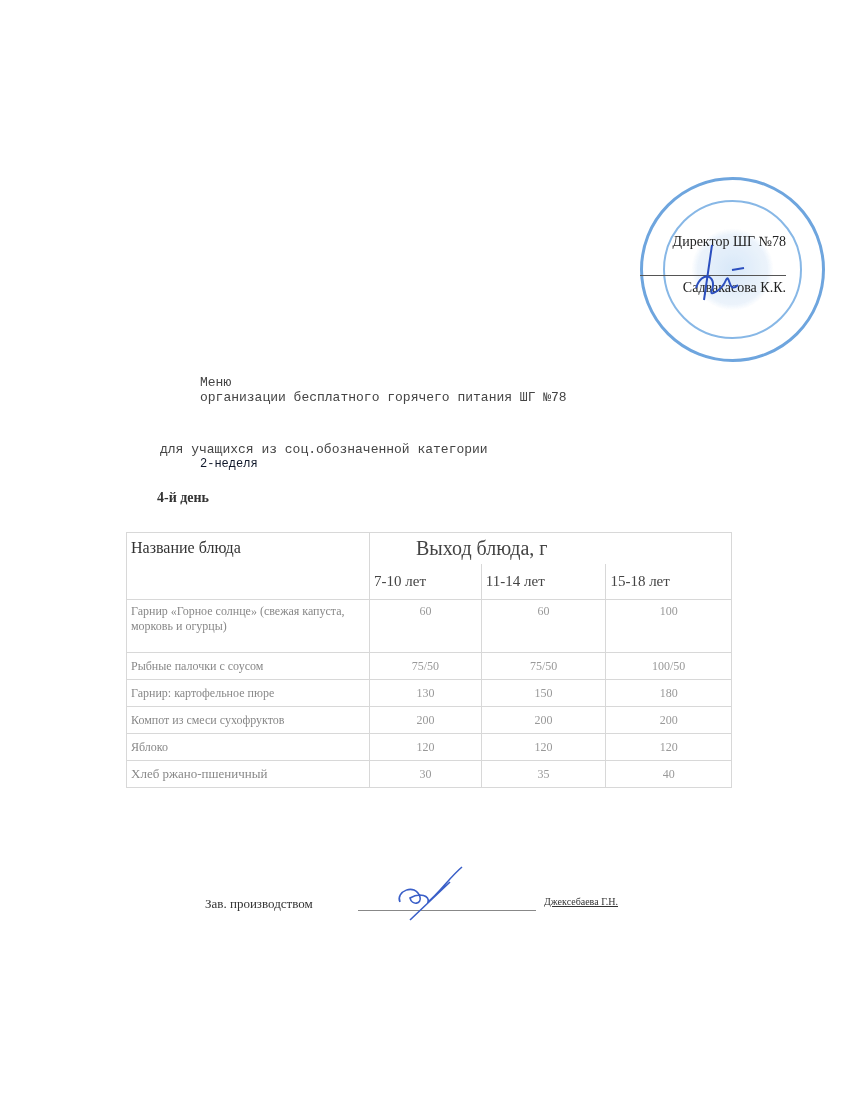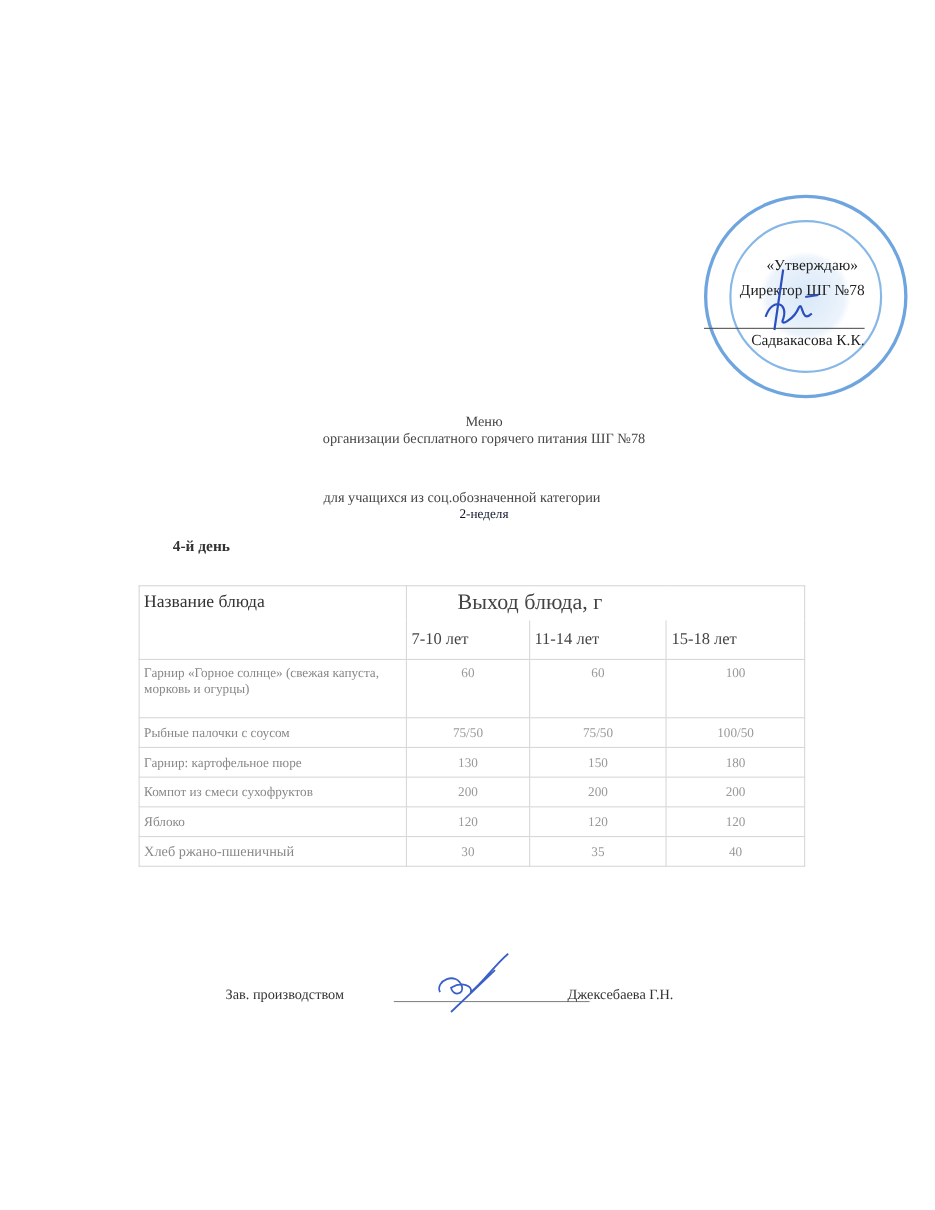--- a/index.html
+++ b/index.html
@@ -7,47 +7,46 @@
          font-family:"Liberation Serif", "DejaVu Serif", serif; color:#333; }
   .abs { position:absolute; }
   .stamp { left:640px; top:177px; width:185px; height:185px; border-radius:50%;
            border:3px solid #4a8fd6; box-sizing:border-box; opacity:0.8; }
   .stamp-inner { position:absolute; left:20px; top:20px; right:20px; bottom:20px; border-radius:50%;
                  border:2px solid #6aa6e0; }
   .stamp-core { position:absolute; left:48px; top:48px; right:48px; bottom:48px; border-radius:50%;
                 background:radial-gradient(circle,#cfe3f7 0%,#e8f1fb 60%,transparent 70%); }
   .approve { font-size:14px; color:#222; text-align:right; line-height:23px; }
   .sig-line { border-bottom:1px solid #555; }
-  .title-block { left:200px; width:480px; text-align:center; font-size:13px; color:#444; }
+  .title-block { left:200px; width:480px; text-align:left; font-size:13px; color:#444;font-family:Liberation Mono, monospace; }
   .week { font-size:12px; color:#0f172a; }
   .day { left:120px; top:490px; font-size:14px; font-weight:bold; color:#333;margin-left:37px; }
   table.menu { position:absolute; left:126px; top:532px; width:606px; border-collapse:collapse; }
   table.menu td, table.menu th { border:1px solid #d8d8d8; font-weight:normal; color:#555; padding:0 4px; }
   .h-name { width:234px; text-align:left; vertical-align:top; font-size:16px; color:#333 !important; padding-top:6px !important; height:60px;margin-top:28px; }
   .h-yield { font-size:20px; color:#444 !important; text-align:left; padding-left:46px !important; height:26px; border-bottom:none !important; }
   .h-age { font-size:15px; color:#444 !important; text-align:left; height:30px; border-top:none !important; }
   .c-name { font-size:12px; text-align:left; color:#888 !important; height:26px; }
   .c-val { font-size:12px; text-align:center; color:#999 !important; }
   .row-tall .c-name { height:48px; vertical-align:top; padding-top:4px; }
   .row-tall .c-val { vertical-align:top; padding-top:4px; }
   .footer { left:205px; top:896px; font-size:13px; color:#333; }
   .foot-line { left:358px; top:910px; width:178px; border-bottom:1px solid #888; }
-  .foot-name { left:516px; top:896px; font-size:13px; color:#333; }
+  .foot-name { left:544px; top:896px; font-size:10px; color:#333;text-decoration:underline; }
   .sigsvg { position:absolute; }
 </style>
 </head>
 <body>
 
 <div class="abs stamp">
   <div class="stamp-inner"></div>
   <div class="stamp-core"></div>
 </div>
 
 <div class="abs approve" style="left:600px; top:230px; width:186px;">
-  <div style="padding-right:6px;">«Утверждаю»</div>
   <div>Директор ШГ №78</div>
   <div class="sig-line" style="height:22px; margin-left:40px;"></div>
   <div>Садвакасова К.К.</div>
 </div>
 <svg class="sigsvg" style="left:682px; top:240px;" width="70" height="70">
   <path d="M30 5 L22 60 M14 48 C20 30, 35 35, 30 50 C26 58, 40 50, 44 40 C48 32, 46 55, 56 45 M50 30 L62 28" stroke="#2c4fbf" stroke-width="2" fill="none"></path>
 </svg>
 
 <div class="abs title-block" style="top:375px;">
   <div>Меню</div>

